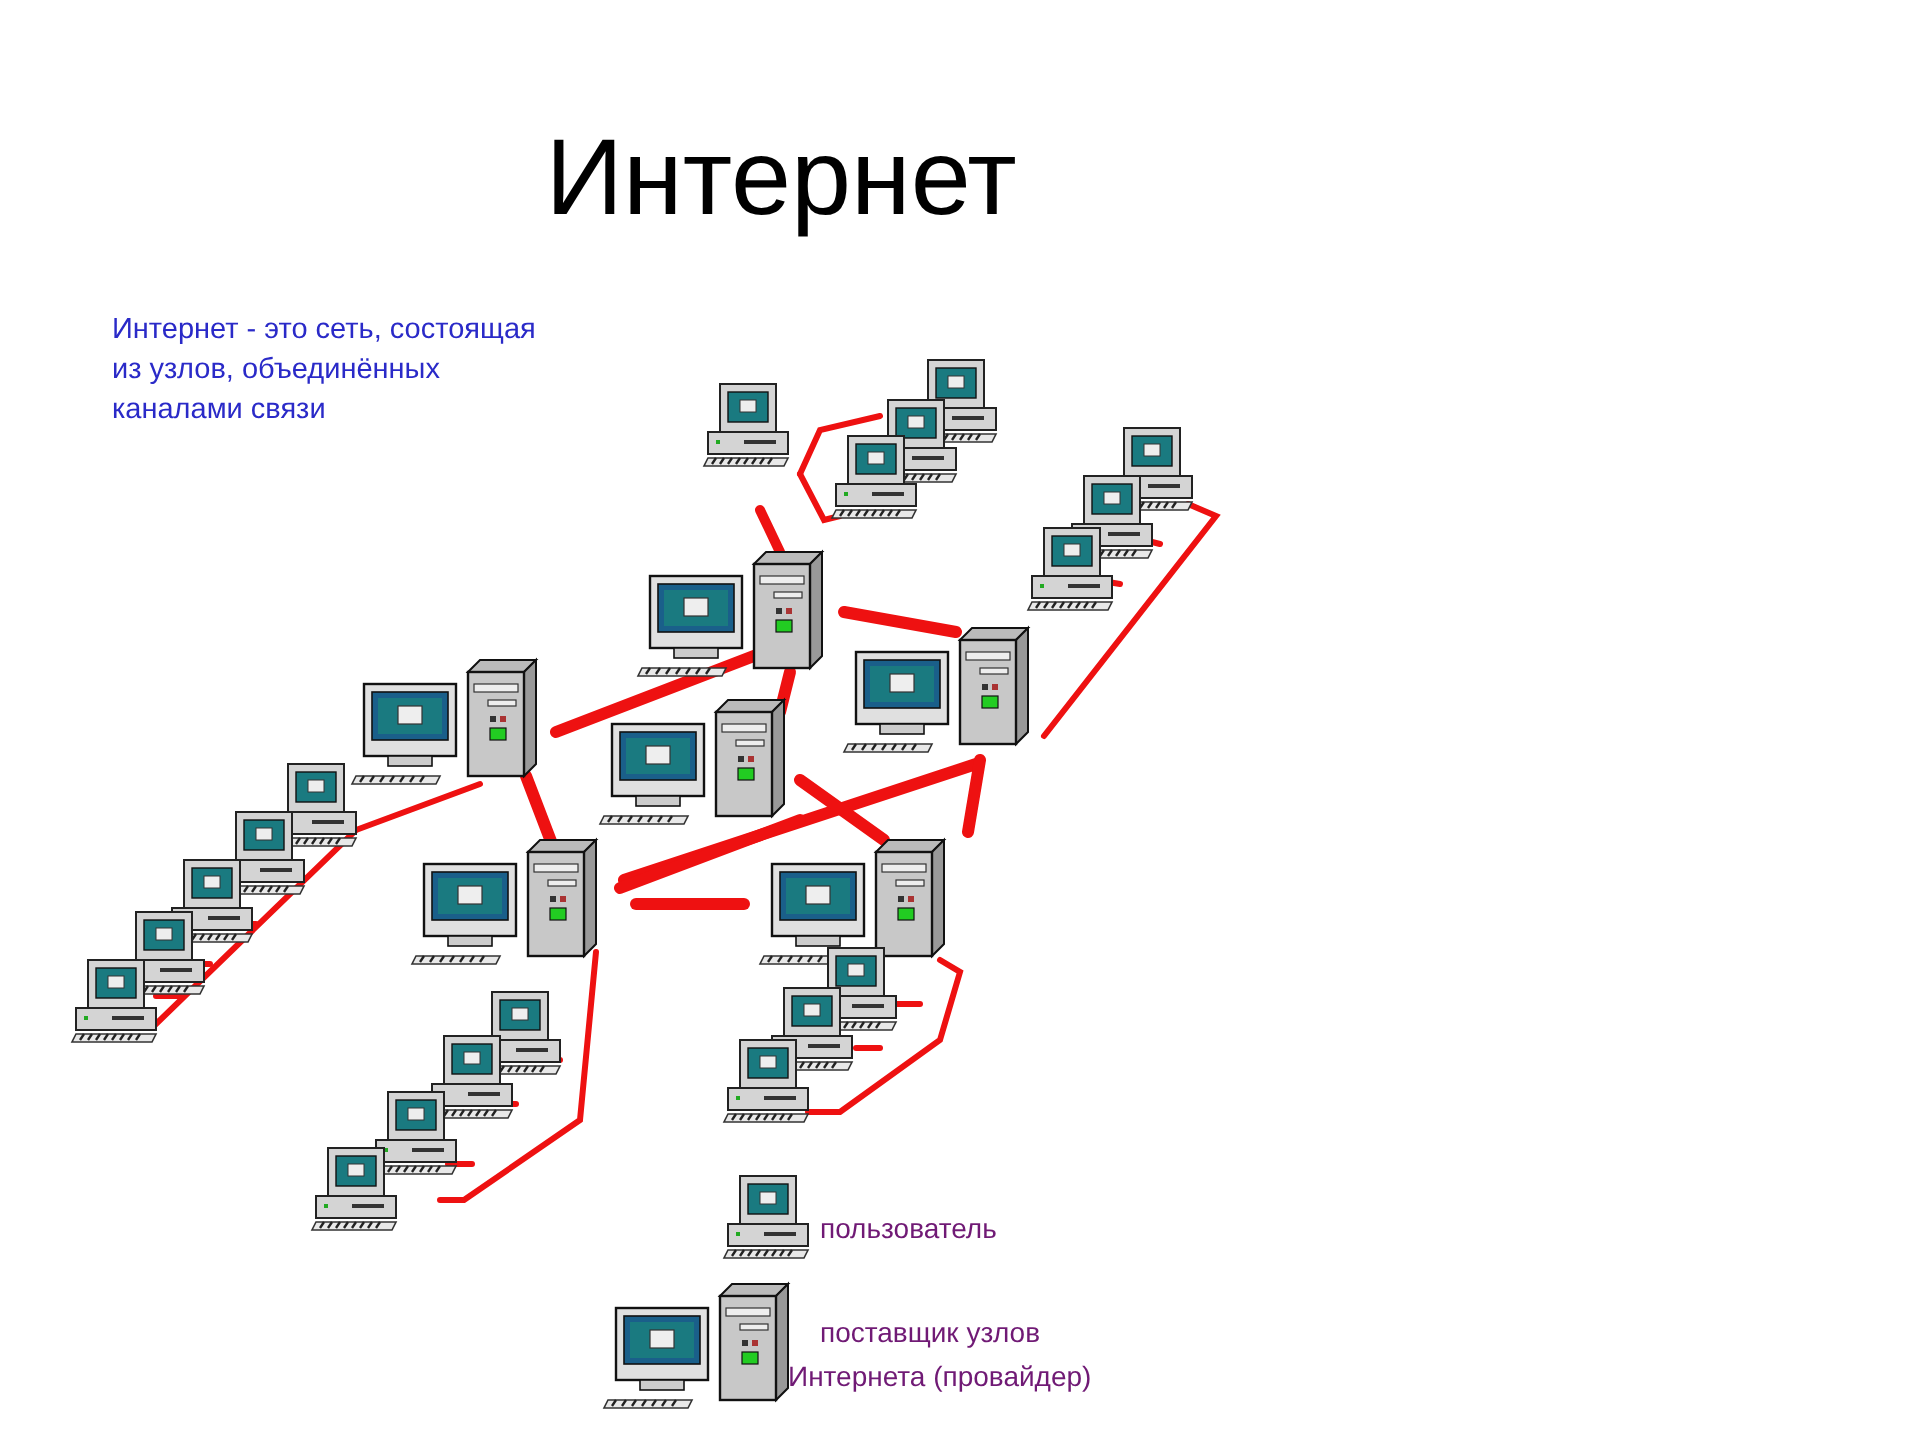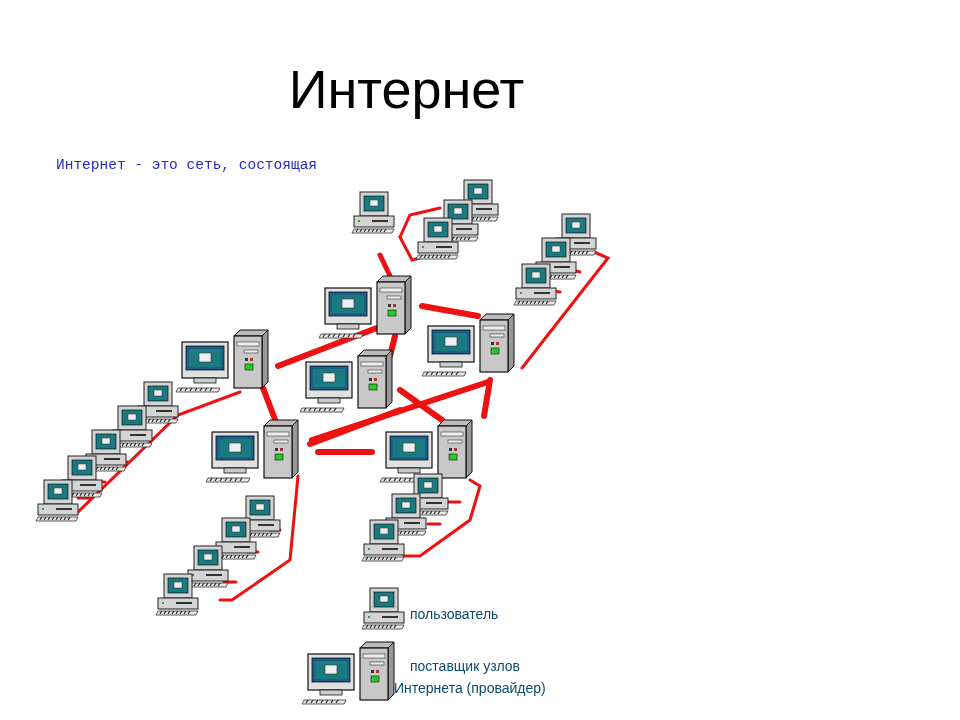--- a/index.html
+++ b/index.html
@@ -1,29 +1,31 @@
 <!DOCTYPE html>
 <html><head>
 <meta charset="utf-8">
 <style>
   html, body { margin:0; padding:0; background:#ffffff; }
   body { width:960px; height:720px; position:relative; overflow:hidden; font-family:"Liberation Sans", sans-serif; }
-  .title { position:absolute; left:16px; width:781px; top:58px; text-align:center; font-size:54px; color:#000; font-family:"Liberation Sans", sans-serif; }
-  .desc { position:absolute; left:56px; top:155px; color:#2a2ac8; font-size:14.5px; line-height:20px; font-family:Liberation Mono, monospace; }
+  .title { position:absolute; left:0; width:781px; top:58px; text-align:center; font-size:54px; color:#000; font-family:"Liberation Sans", sans-serif; }
+  .desc { position:absolute; left:56px; top:155px; color:#2a2ac8; font-size:14.5px; line-height:20px; font-family:Liberation Sans, sans-serif; }
   .desc div { white-space:nowrap; }
   svg.diagram { position:absolute; left:0; top:0; }
-  .legend-text { position:absolute; font-size:14px; color:#0c4a6e; line-height:20px; font-family:"Liberation Sans", sans-serif; white-space:nowrap; }
+  .legend-text { position:absolute; font-size:14px; color:#701a75; line-height:20px; font-family:"Liberation Sans", sans-serif; white-space:nowrap; }
 </style>
 </head>
 <body>
 
 <div class="title">Интернет</div>
 
 <div class="desc">
   <div>Интернет - это сеть, состоящая</div>
+  <div>из узлов, объединённых</div>
+  <div>каналами связи</div>
 </div>
 
 <svg class="diagram" width="960" height="720" viewBox="0 0 960 720" xmlns="http://www.w3.org/2000/svg">
   <defs>
 
     <g id="ws">
       <rect x="6" y="0" width="28" height="24" fill="#d4d4d4" stroke="#222" stroke-width="1"></rect>
       <rect x="10" y="4" width="20" height="15" fill="#1a7a80" stroke="#111" stroke-width="0.7"></rect>
       <rect x="16" y="8" width="8" height="6" fill="#eee" stroke="#333" stroke-width="0.5"></rect>
       <rect x="0" y="24" width="40" height="11" fill="#d4d4d4" stroke="#222" stroke-width="1"></rect>

